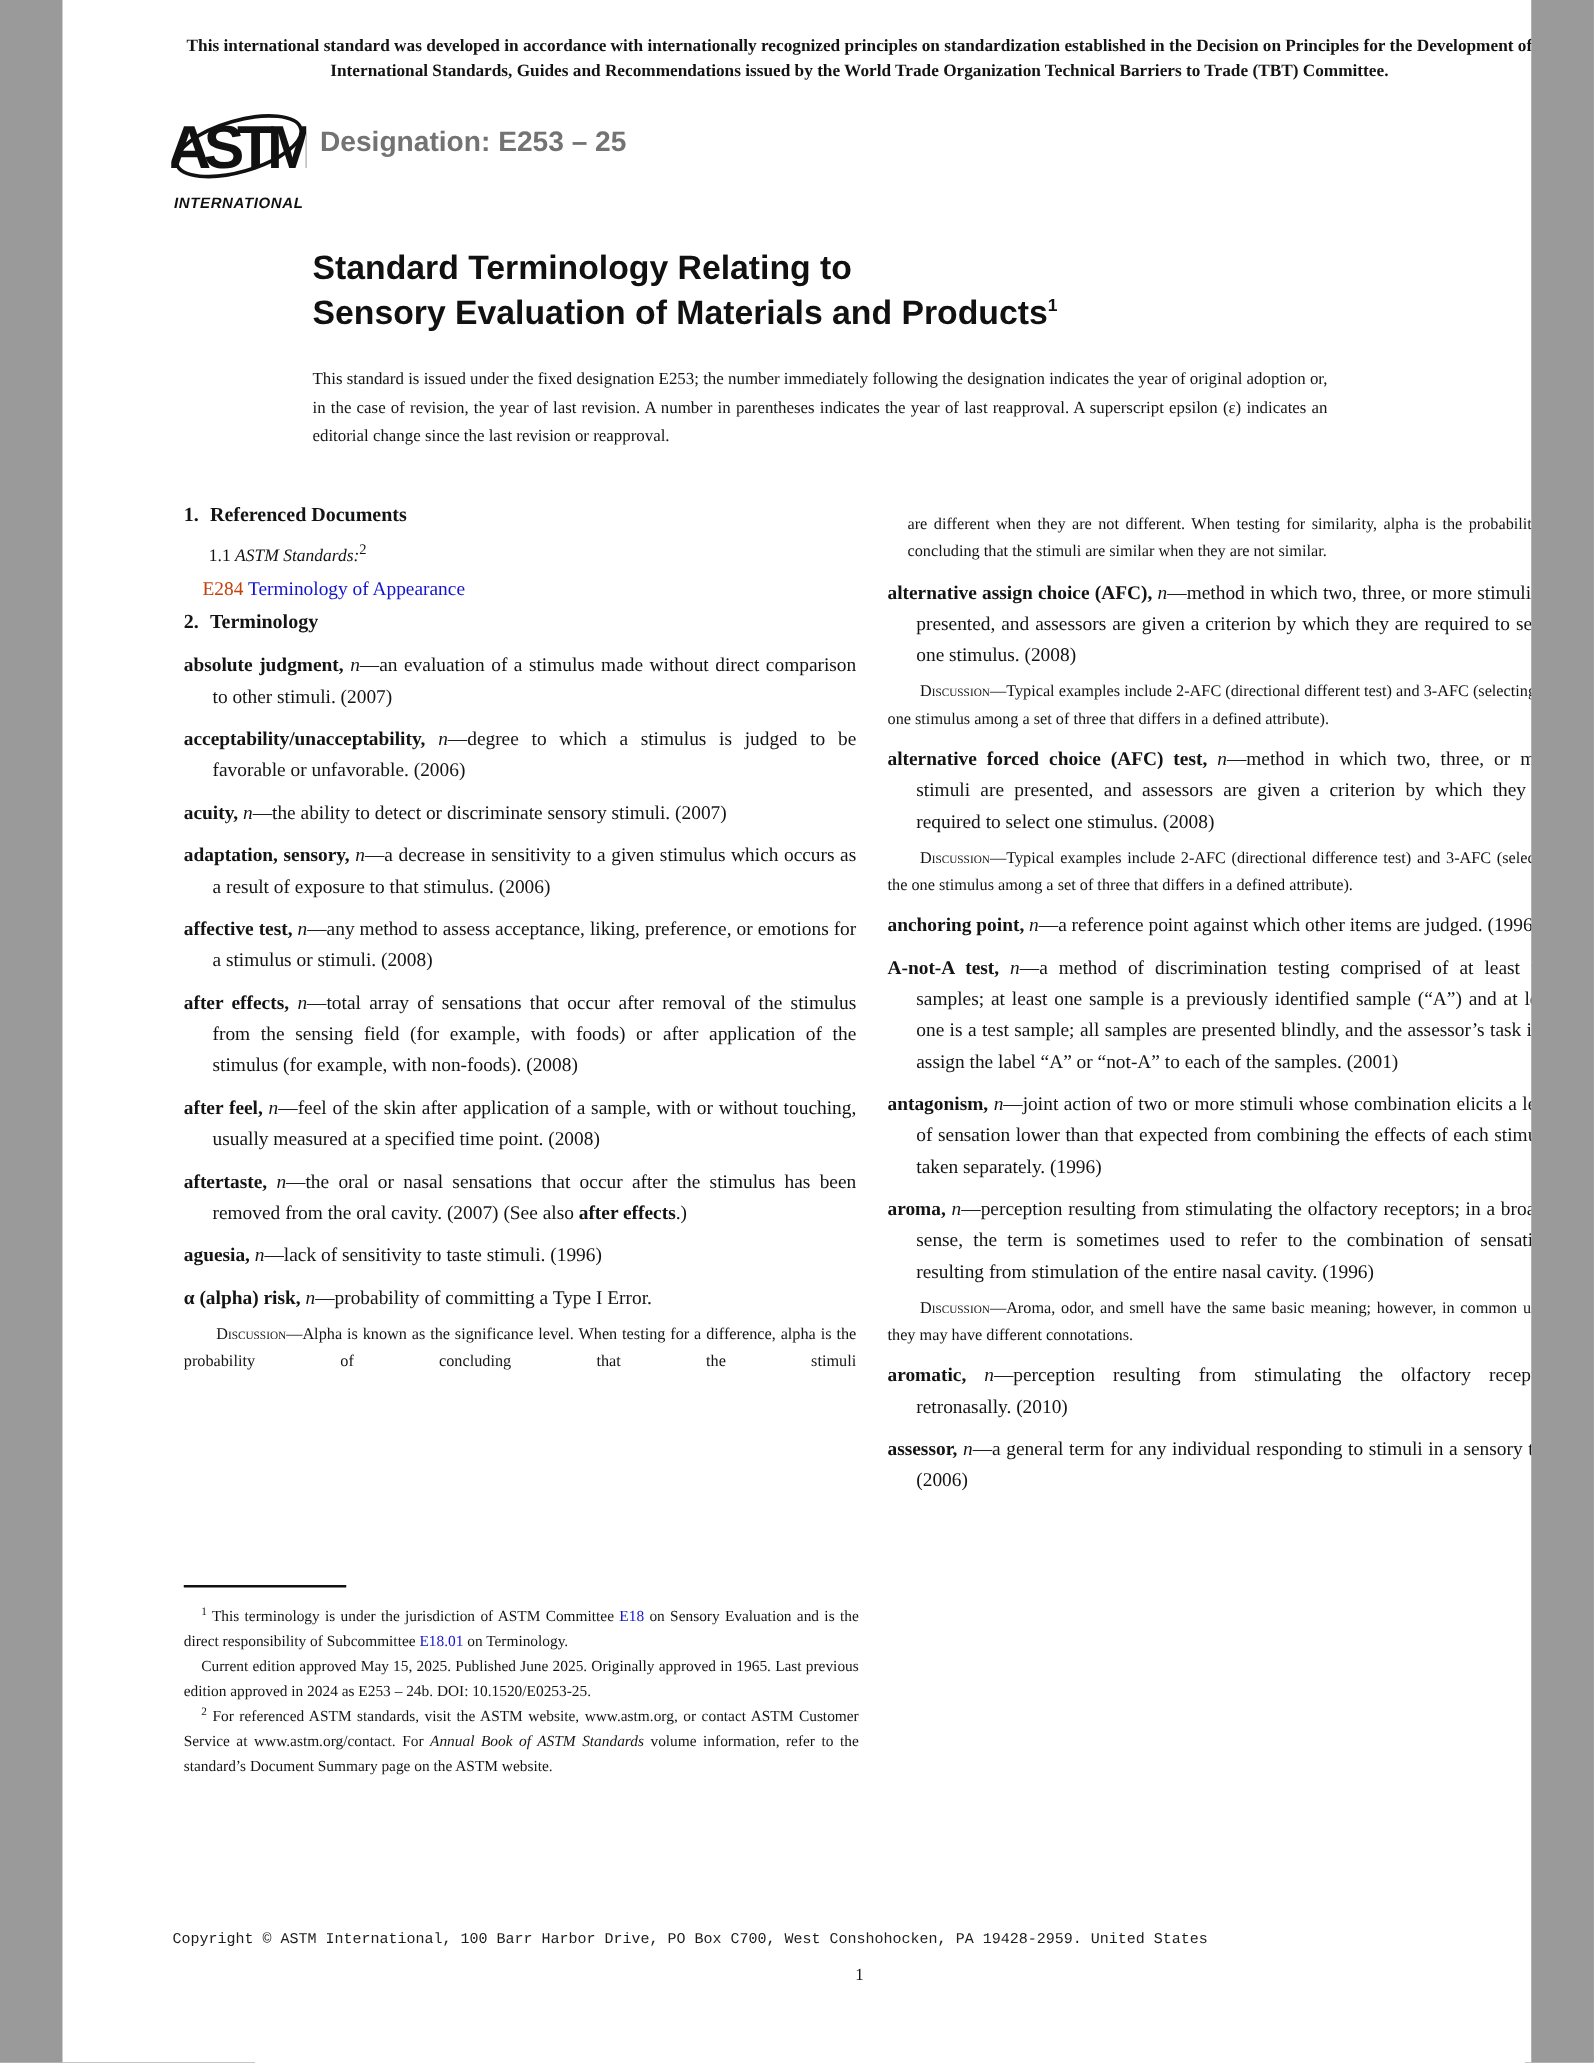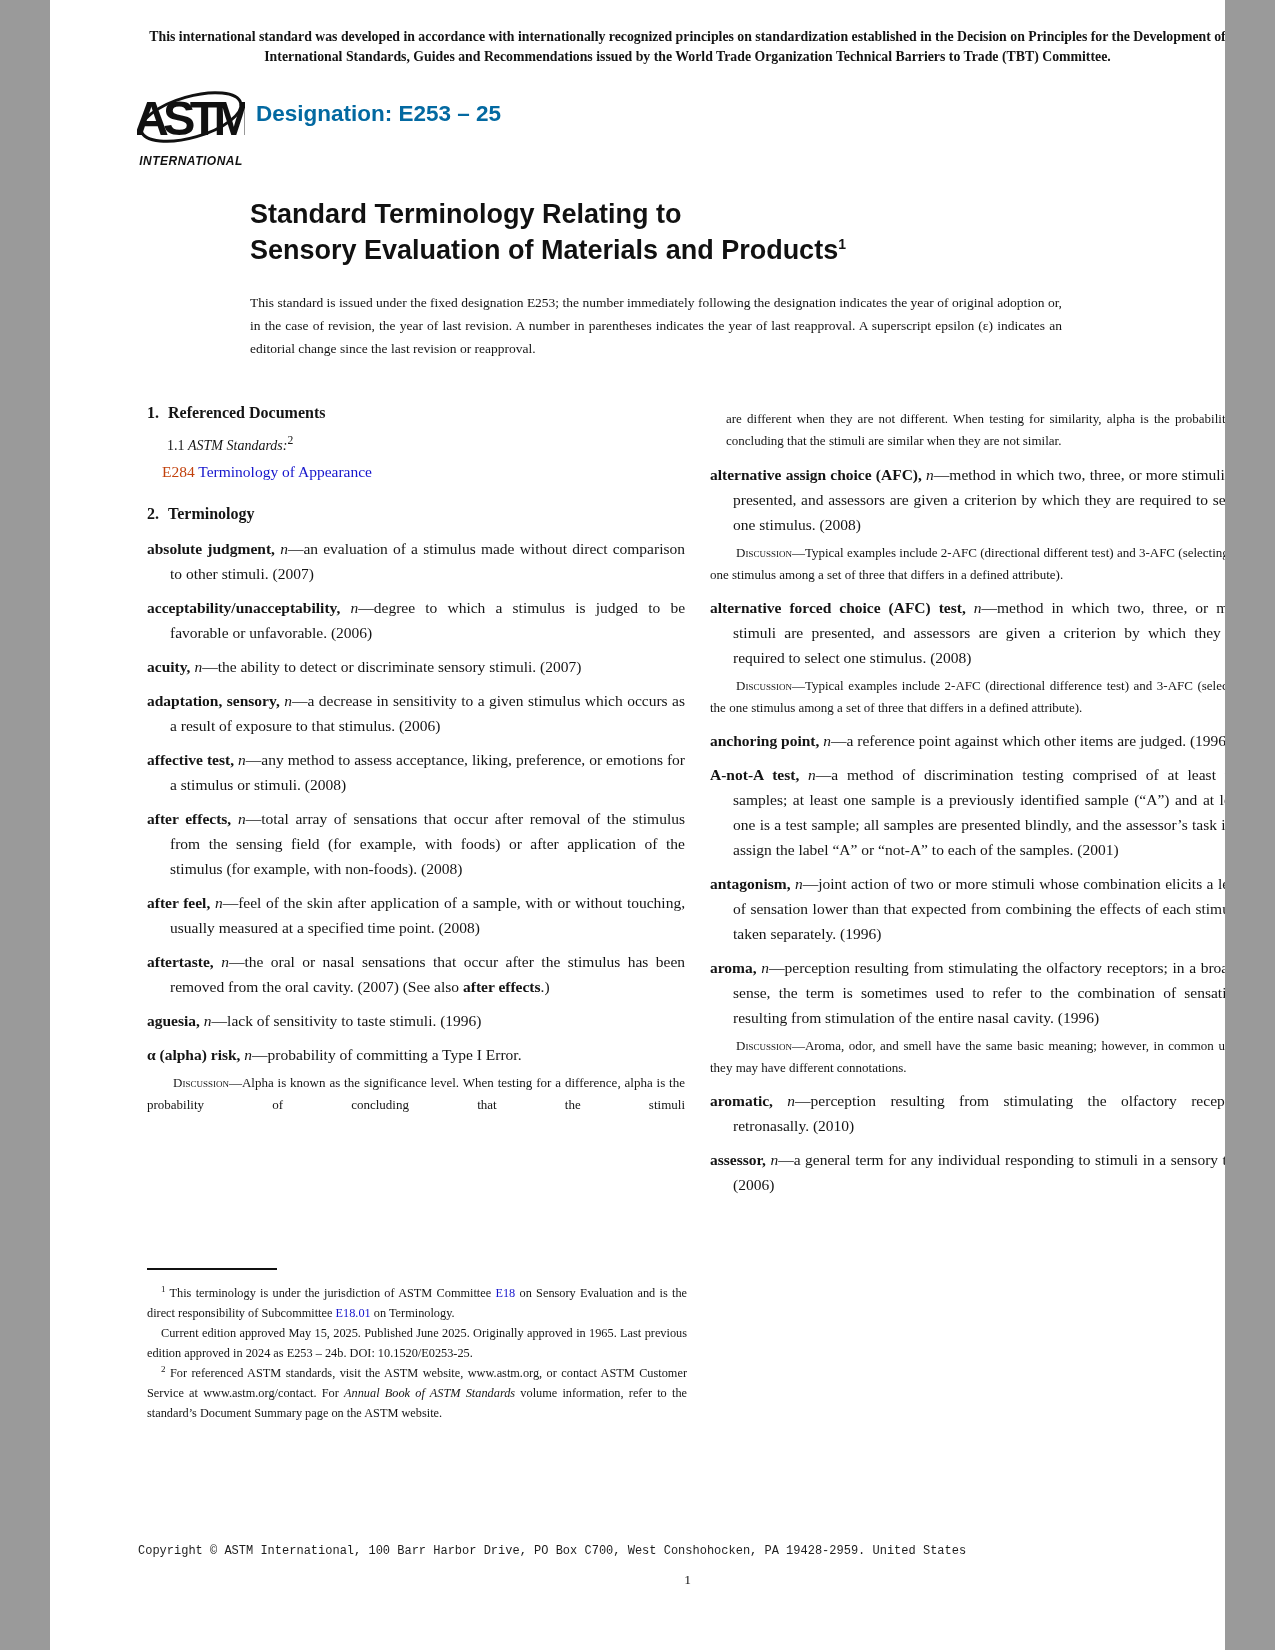--- a/index.html
+++ b/index.html
@@ -16,21 +16,21 @@
   }
 
   
   .logo { position:absolute; left:86px; top:80px; width:110px; text-align:center; }
   .logo-sub {
     font-family:"Liberation Sans", sans-serif; font-weight:bold; font-style:italic;
     font-size:12px; letter-spacing:0.5px; margin-top:-4px; color:#111;
   }
   .designation {
     position:absolute; left:206px; top:101px;
-    font-family:"Liberation Sans", sans-serif; font-weight:bold; font-size:22.5px; color:#0369a1;
+    font-family:"Liberation Sans", sans-serif; font-weight:bold; font-size:22.5px; color:#737373;
   }
 
   
   .title {
     position:absolute; left:200px; top:196px;
     font-family:"Liberation Sans", sans-serif; font-weight:bold;
     font-size:27px; line-height:36px; color:#111;
   }
   .title sup { font-size:14px; }
 
@@ -39,21 +39,21 @@
     position:absolute; left:200px; top:291px; width:812px;
     font-size:13.5px; line-height:23px; text-align:justify;
   }
 
   
   .col-left  { position:absolute; left:97px;  top:400px; width:538px; }
   .col-right { position:absolute; left:660px; top:408px; width:538px; }
 
   .sec { font-size:16px; line-height:25px; margin:0 0 8px 0; font-weight:bold; }
   .sec-name { margin-left:9px; }
-  .sec2 { margin-top:16px; margin-bottom:10px; }
+  .sec2 { margin-bottom:10px; }
   .sub { margin:0; padding-left:20px; font-size:14px; line-height:26px; }
   .refline { margin:0; padding-left:15px; font-size:15.5px; line-height:26px; }
 
   .entry {
     margin:0 0 9px 0; padding-left:23px; text-indent:-23px;
     text-align:justify; font-size:15.5px; line-height:25px;
   }
   .entry .pos { font-style:italic; }
   .disc {
     margin:-4px 0 9px 0; font-size:13px; line-height:22px;

